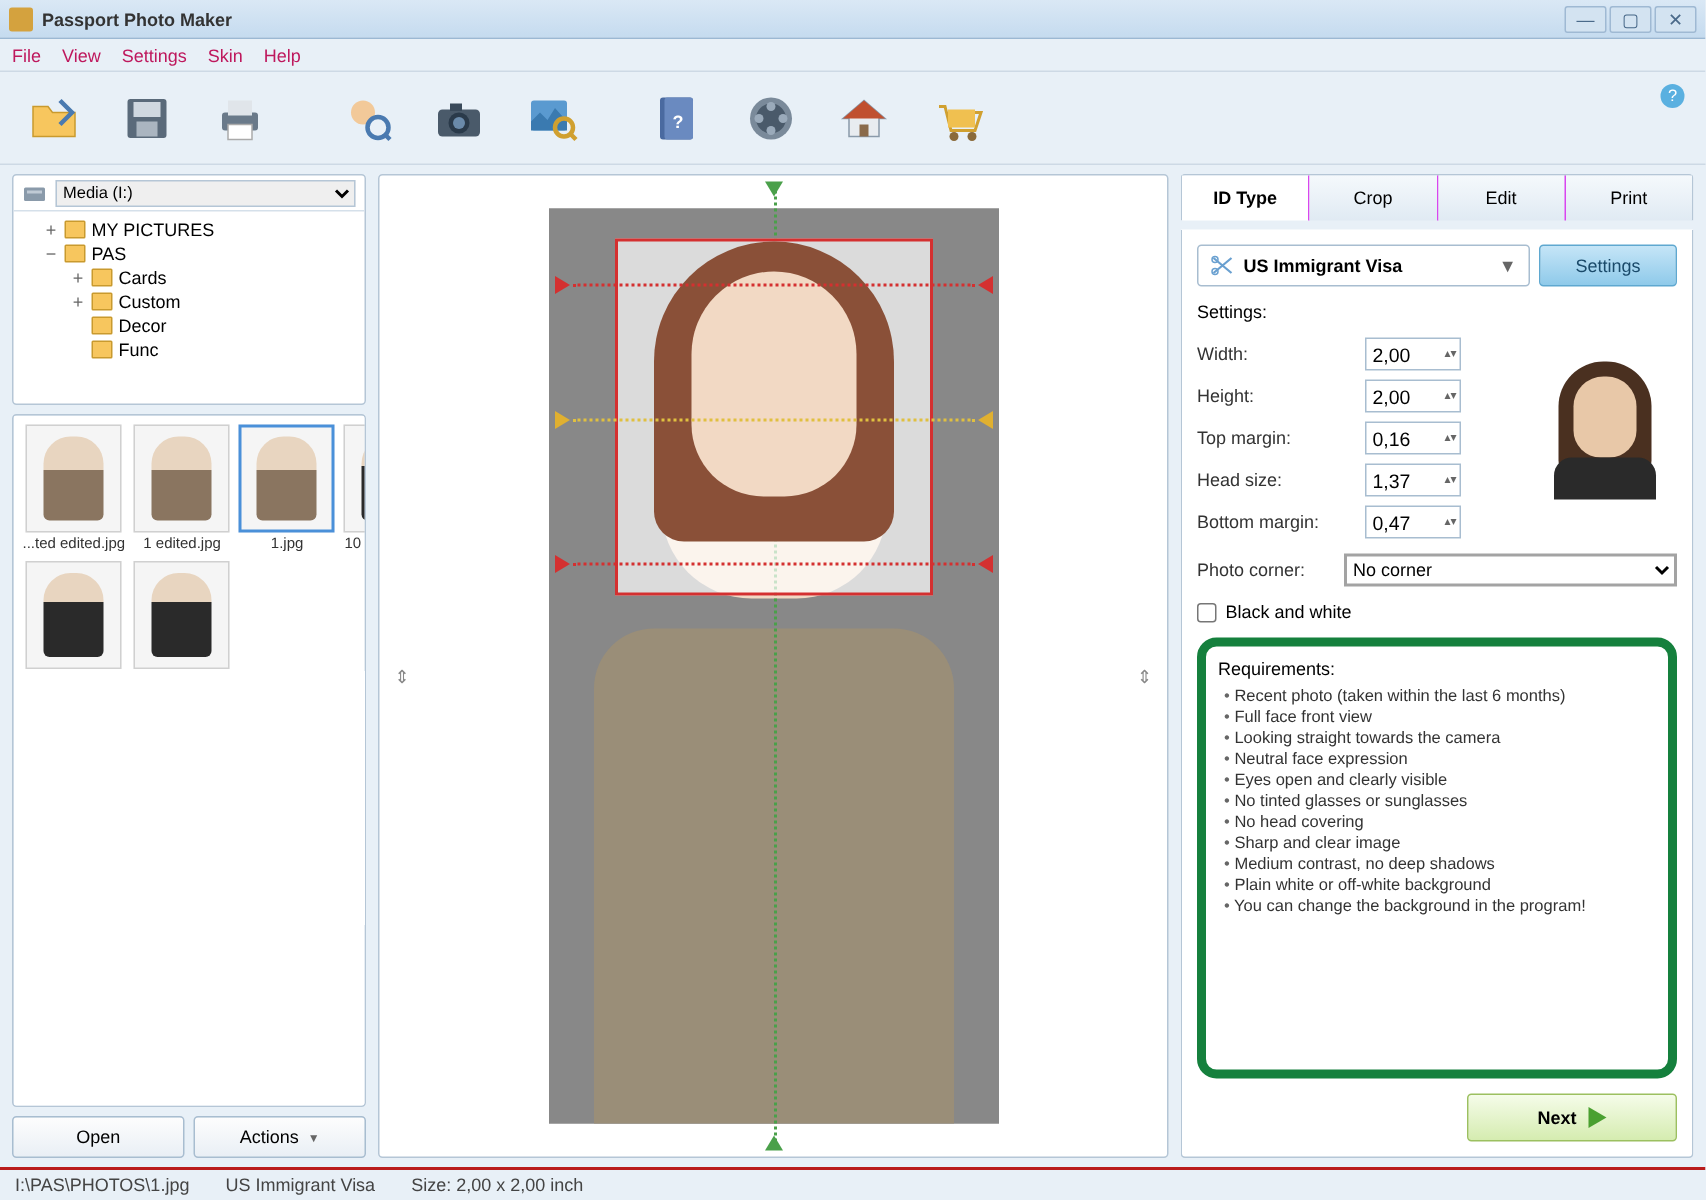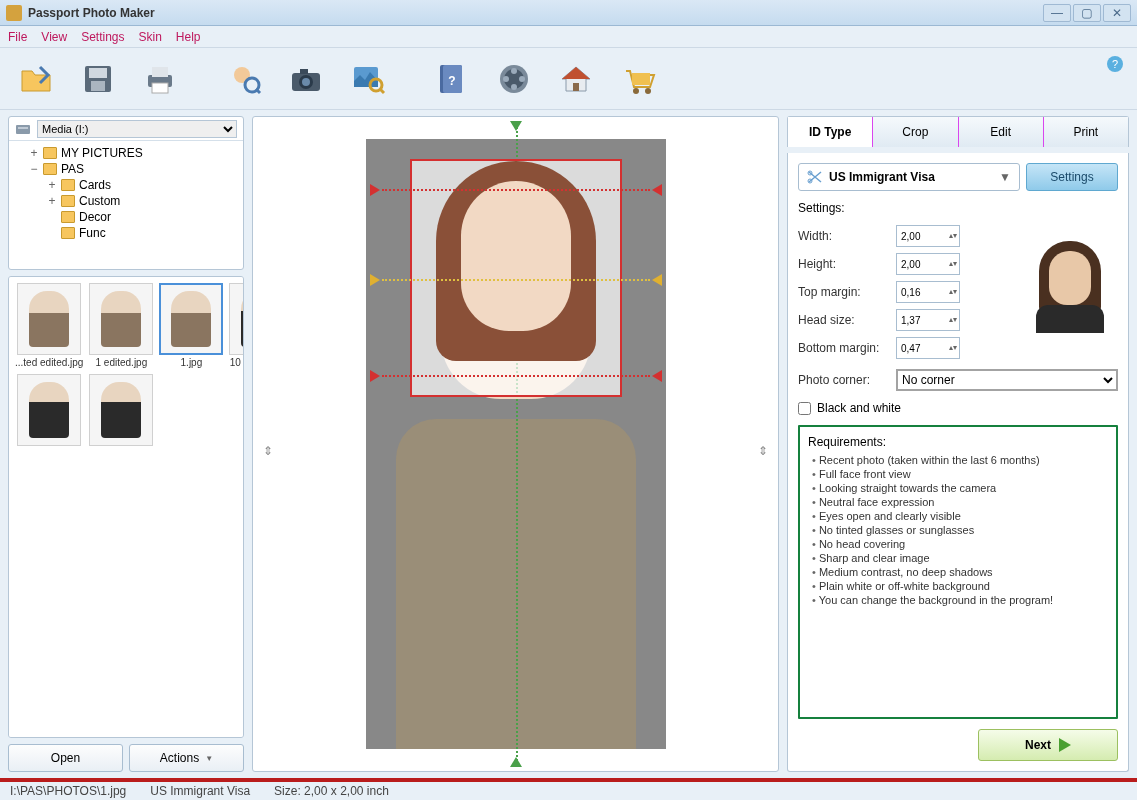--- a/index.html
+++ b/index.html
@@ -60,38 +60,38 @@
 .tab.active { background: #fff; font-weight: bold; }
 .tab-body { flex: 1; background: #fff; border: 1px solid #b5c6d6; border-top: none; border-radius: 0 0 3px 3px; padding: 10px; display: flex; flex-direction: column; gap: 10px; }
 .id-row { display: flex; gap: 6px; align-items: center; }
 .id-select { flex: 1; height: 28px; border: 1px solid #a8bdd0; border-radius: 3px; display: flex; align-items: center; padding: 0 8px; gap: 6px; background: #fff; }
 .id-select .dd { margin-left: auto; color: #666; }
 .settings-btn { width: 92px; height: 28px; background: linear-gradient(#c5e5f7, #8fcaea); border: 1px solid #5fa8d0; border-radius: 3px; cursor: pointer; display: flex; align-items: center; justify-content: center; color: #1a4a6a; }
 .settings-grid { display: flex; gap: 10px; }
 .settings-fields { flex: 1; display: flex; flex-direction: column; gap: 6px; }
 .field-row { display: flex; align-items: center; gap: 6px; }
 .field-row label { width: 92px; color: #333; }
-.spinner { width: 64px; height: 22px; border: 1px solid #a8bdd0; display: flex; align-items: center; padding: 0 4px; background: #fff; font-size: 10px; position: relative; }
+.spinner { width: 64px; height: 22px; border: 1px solid #a8bdd0; display: flex; align-items: center; padding: 0 4px; background: #fff; font-size: 13px; position: relative; margin-left: 14px; }
 .spinner::after { content: '▴▾'; position: absolute; right: 2px; font-size: 8px; line-height: 8px; color: #666; display: flex; flex-direction: column; }
 .preview { width: 96px; height: 120px; background: #fff; display: flex; align-items: center; justify-content: center; }
 .preview-person { width: 70px; height: 96px; background: #fff; position: relative; }
 .preview-hair { position: absolute; left: 50%; transform: translateX(-50%); top: 4px; width: 62px; height: 74px; background: #4a3020; border-radius: 30px 30px 8px 8px; }
 .preview-face { position: absolute; left: 50%; transform: translateX(-50%); top: 14px; width: 42px; height: 54px; background: #e8c8a8; border-radius: 20px 20px 18px 18px; }
 .preview-body { position: absolute; left: 50%; transform: translateX(-50%); bottom: 0; width: 68px; height: 28px; background: #2a2a2a; border-radius: 12px 12px 0 0; }
 .corner-row select { flex: 1; height: 22px; border: 2px solid #a3a3a3; background: #fff; }
 .checkbox-row { display: flex; align-items: center; gap: 6px; }
-.req-box { border: 2px solid #15803d; border-radius: 1px; padding: 8px; flex: 1; overflow: auto; }
+.req-box { border: 6px solid #15803d; border-radius: 13px; padding: 8px; flex: 1; overflow: auto; }
 .req-box .req-title { margin-bottom: 4px; }
 .req-box ul { list-style: none; padding-left: 4px; }
 .req-box li { padding: 1px 0; color: #333; font-size: 11px; }
 .req-box li::before { content: '• '; color: #666; }
 .next-row { display: flex; justify-content: flex-end; }
 .next-btn { width: 140px; height: 32px; background: linear-gradient(#f5fce9, #d5ecb0); border: 1px solid #9cc060; border-radius: 3px; display: flex; align-items: center; justify-content: center; gap: 8px; font-weight: bold; cursor: pointer; }
 .arrow-right { width: 0; height: 0; border-top: 7px solid transparent; border-bottom: 7px solid transparent; border-left: 12px solid #4aa030; }
-.statusbar { height: 22px; background: #e8f0f7; border-top: 4px solid #b91c1c; display: flex; align-items: center; padding: 0 10px; gap: 24px; color: #444; font-size: 11px; }
+.statusbar { height: 22px; background: #e8f0f7; border-top: 2px solid #b91c1c; display: flex; align-items: center; padding: 0 10px; gap: 24px; color: #444; font-size: 11px; }
 svg { display: block; }
 </style>
 </head>
 <body>
 
 <div class="titlebar">
   <div class="titlebar-icon"></div>
   <div class="titlebar-title">Passport Photo Maker</div>
   <div class="win-btns">
     <div class="win-btn">—</div>

